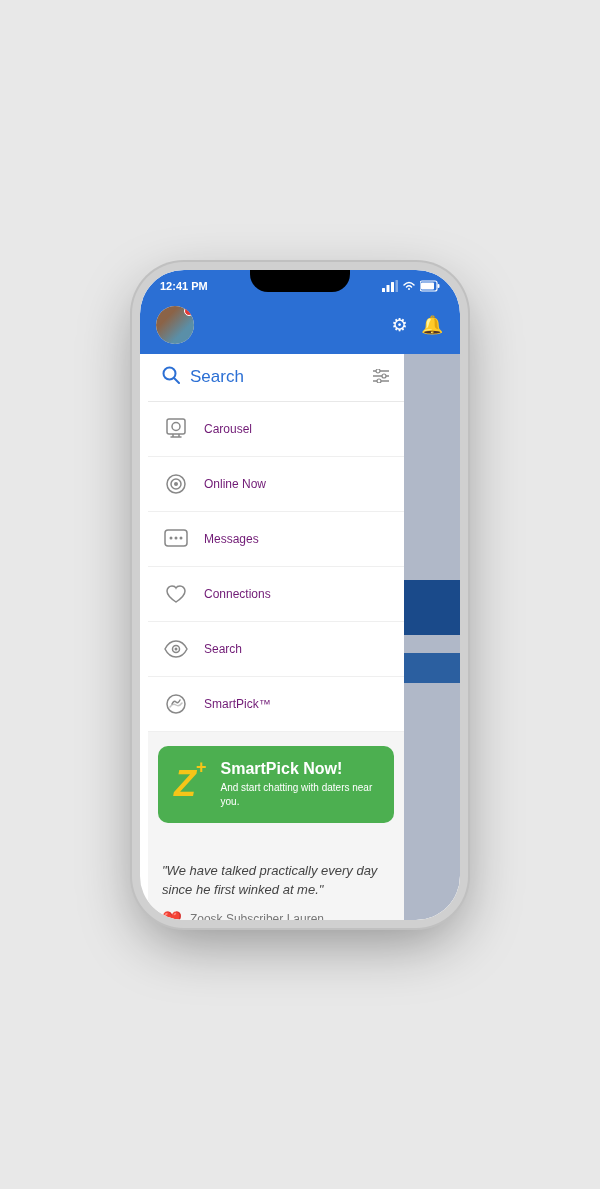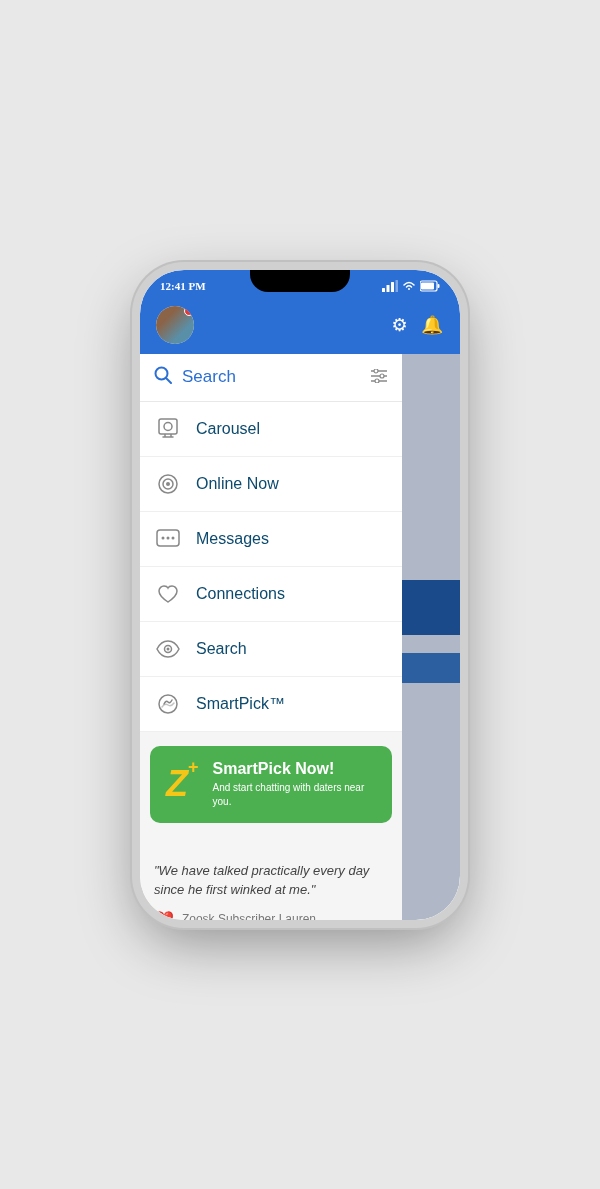--- a/index.html
+++ b/index.html
@@ -62,21 +62,20 @@
       color: white;
       display: flex;
       justify-content: space-between;
       align-items: center;
       padding: 8px 20px 6px;
       min-height: 30px;
     }
     .status-time {
       font-size: 11px;
       font-weight: 700;
-      font-family: Liberation Serif, serif;
     }
     .status-icons {
       display: flex;
       align-items: center;
       gap: 4px;
       font-size: 10px;
     }
 
     
     .header {
@@ -131,20 +130,21 @@
       background: #000;
       border-radius: 0 0 18px 18px;
       z-index: 20;
     }
 
     
     .content-area {
       flex: 1;
       display: flex;
       overflow: hidden;
+      margin-left: 8px;
     }
 
     
     .menu-panel {
       width: 82%;
       background: #f5f5f5;
       display: flex;
       flex-direction: column;
       overflow-y: auto;
     }
@@ -185,22 +185,22 @@
       width: 28px;
       height: 28px;
       display: flex;
       align-items: center;
       justify-content: center;
       color: #888;
       font-size: 20px;
       margin-right: 14px;
     }
     .nav-label {
-      font-size: 16px;
-      color: #0c4a6e;
+      font-size: 12px;
+      color: #701a75;
       font-weight: 400;
     }
 
     
     .subscribe-banner {
       margin: 14px 10px;
       background: #4caf50;
       border-radius: 10px;
       padding: 14px 16px;
       display: flex;

